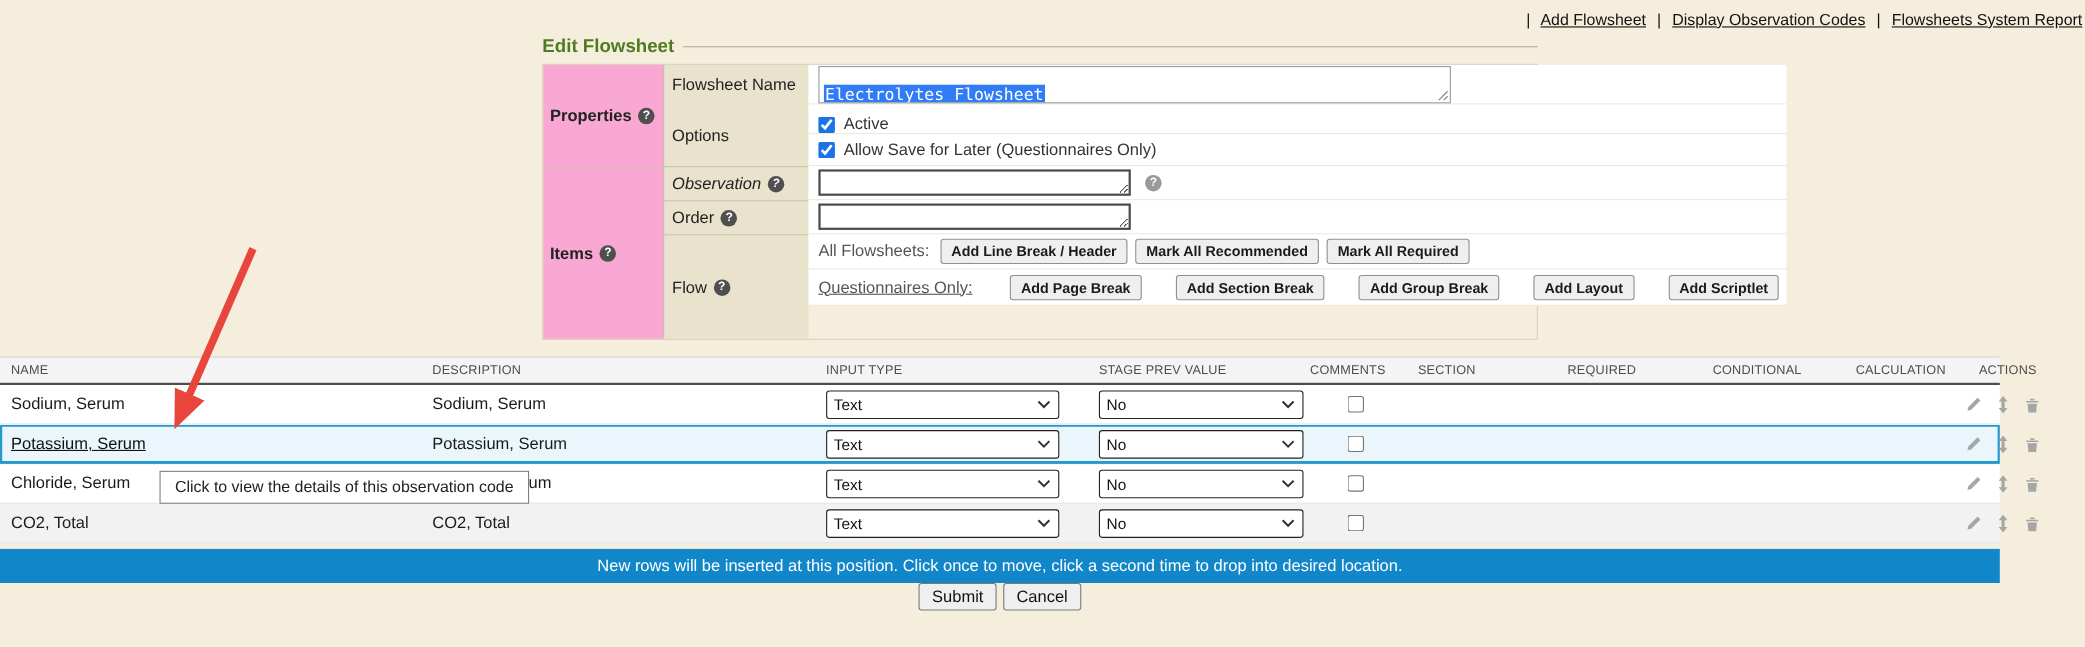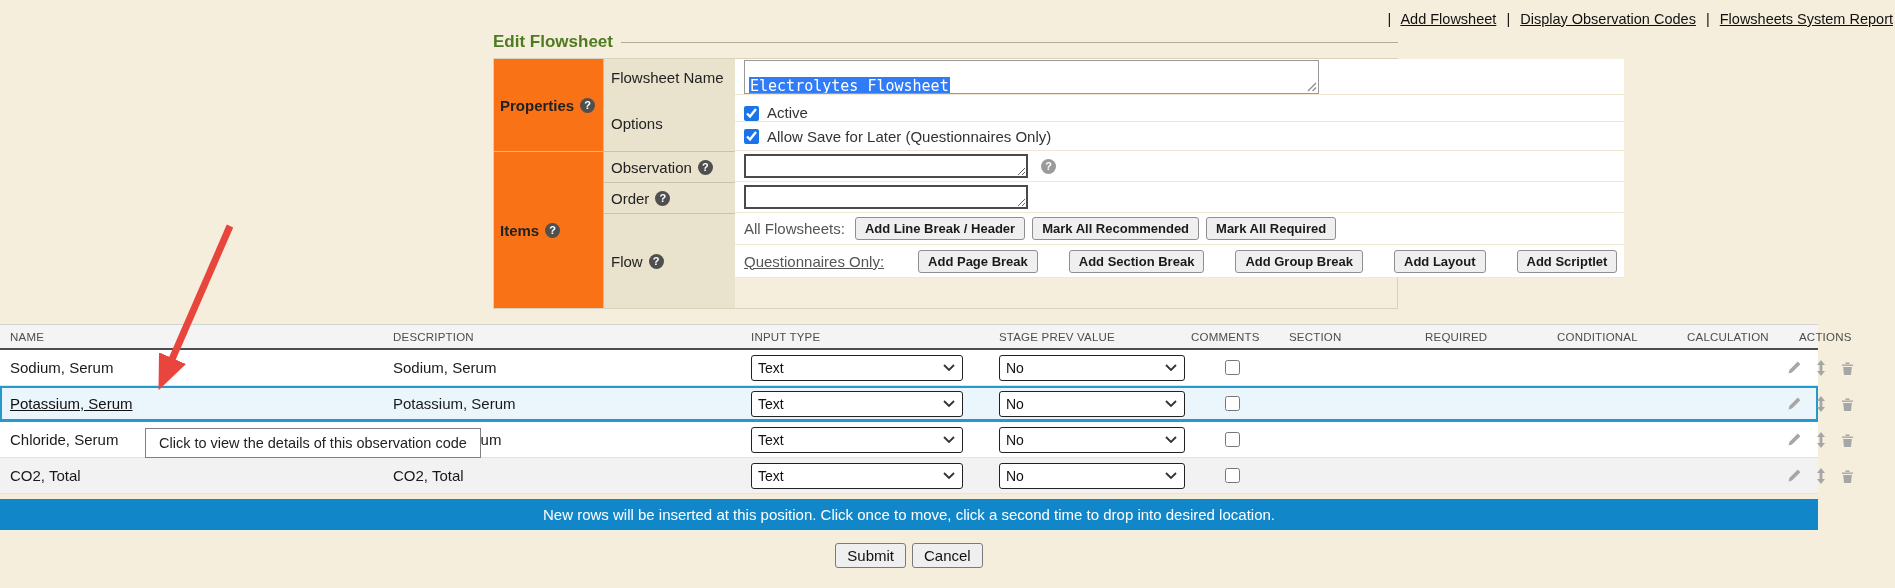--- a/index.html
+++ b/index.html
@@ -21,21 +21,21 @@
   .form-wrap { position:absolute; left:493px; top:30px; width:905px; }
   .legend-row { display:flex; align-items:center; height:24px; margin-bottom:4px; }
   .legend-title { color:#4e7b1f; font-weight:bold; font-size:17px; padding-right:8px; white-space:nowrap; }
   .legend-line { flex:1; border-top:1px solid #b3ac96; height:0; }
   .form-grid {
     display:grid;
     grid-template-columns:110px 131px 1fr;
     grid-template-rows:36px 27px 29px 31px 31px 32px 33px 30px;
     border:1px solid #d8d1bc;
   }
-  .c1 { background:#f97316; display:flex; align-items:center; padding-left:6px;
+  .c1 { background:#f9a8d4; display:flex; align-items:center; padding-left:6px;
         font-weight:bold; font-size:15px; color:#222; border-right:1px solid #c6bfa9; }
   .c2 { background:#e9e2cc; display:flex; align-items:center; padding-left:7px;
         font-size:15px; color:#222; }
   .c3 { background:#fff; display:flex; align-items:center; padding-left:9px;
         border-bottom:1px solid #efe8d4; font-size:15px; color:#333; }
   .sep-top { border-top:1px solid #c9c2ae; }
   .help {
     display:inline-flex; align-items:center; justify-content:center;
     width:15px; height:15px; border-radius:50%;
     background:#4f4f4f; color:#fff; font-size:11px; font-weight:bold;
@@ -100,21 +100,21 @@
   .comments-cell { display:flex; justify-content:center; padding-left:0 !important; }
   .actions-cell { display:flex; justify-content:flex-end; gap:13px; padding-right:22px; }
   .act-ic { cursor:pointer; display:inline-flex; }
   
   .insert-bar {
     margin-top:5px; height:31px; background:#1187ca; color:#fff;
     display:flex; align-items:center; justify-content:center;
     font-size:15px; cursor:pointer;
   }
   
-  .footer-row { margin-top:13px; display:flex; justify-content:center; gap:6px; }
+  .footer-row { display:flex; justify-content:center; gap:6px; }
   button.big {
     font-family:"Liberation Sans", sans-serif; font-size:15px; color:#111;
     background:#efefef; border:1px solid #7a7a7a; border-radius:3px;
     padding:3px 11px; cursor:pointer;
   }
   
   .tooltip {
     position:absolute; left:145px; top:428px; z-index:30;
     background:#fff; border:1px solid #808080; padding:6px 13px;
     font-size:14.5px; color:#222; white-space:nowrap;
@@ -149,21 +149,21 @@
       <span>Items</span>
       <span class="help">?</span>
     </div>
 
     <div class="c2" style="grid-column:2; grid-row:1;">
       <span>Flowsheet Name</span>
     </div>
     <div class="c2" style="grid-column:2; grid-row:2/4;">
       <span>Options</span>
     </div>
-    <div class="c2 sep-top" style="grid-column:2; grid-row:4;">
+    <div class="c2 sep-top" style="grid-column:2; grid-row:4;font-style:italic;">
       <span>Observation</span>
       <span class="help">?</span>
     </div>
     <div class="c2 sep-top" style="grid-column:2; grid-row:5;">
       <span>Order</span>
       <span class="help">?</span>
     </div>
     <div class="c2 sep-top" style="grid-column:2; grid-row:6/9;">
       <span>Flow</span>
       <span class="help">?</span>

